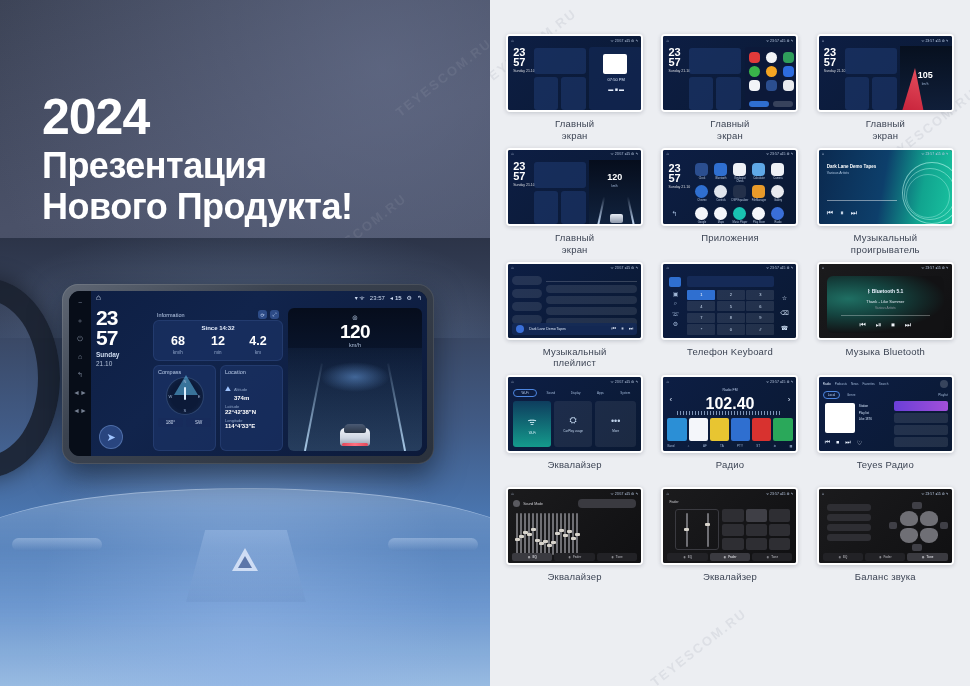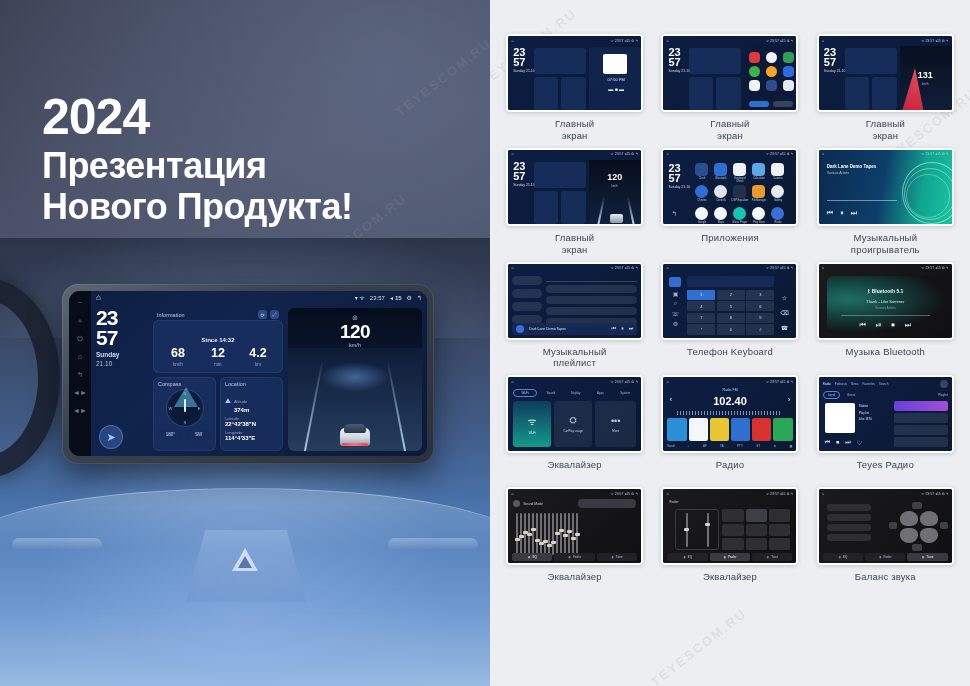--- a/index.html
+++ b/index.html
@@ -106,21 +106,21 @@
     background:rgba(70,110,190,.45); border:1px solid rgba(150,185,245,.35);
     display:flex; align-items:center; justify-content:center; color:#9fc4ff; font-size:11px;
   }
   .hu-col-mid { width:130px; display:flex; flex-direction:column; gap:4px; }
   .card { background:rgba(28,52,105,.62); border-radius:6px; border:1px solid rgba(110,150,220,.14); }
   .info-head { display:flex; align-items:center; padding:2px 4px 1px 4px; }
   .info-head .t { color:#b9cbe8; font-size:5.5px; flex:1; }
   .info-head .ic { width:9px; height:9px; border-radius:3px; background:rgba(70,110,185,.55);
                    margin-left:3px; display:flex;align-items:center;justify-content:center;
                    color:#c5d8f5; font-size:5px; }
-  .info-card { padding:16px 4px 5px 4px; }
+  .info-card { padding:4px 4px 5px 4px; }
   .since { text-align:center; color:#e6eefc; font-size:6px; font-weight:700; margin-bottom:4px; }
   .metrics { display:flex; }
   .metric { flex:1; text-align:center; }
   .metric .v { color:#fff; font-size:12.5px; font-weight:700; line-height:1; }
   .metric .u { color:#95abce; font-size:4.5px; margin-top:2px; }
   .mid-row { display:flex; gap:4px; flex:1; }
   .compass-card, .loc-card { flex:1; padding:3px 4px; position:relative; }
   .cc-t, .lc-t { color:#b9cbe8; font-size:5.5px; margin-bottom:2px; }
   .compass-dial {
     width:38px;height:38px;border-radius:50%;margin:1px auto 0 auto;position:relative;
@@ -421,21 +421,21 @@
           <div class="m mstatus">
               <span class="ml">⌂</span>
             <span class="mr">ᯤ 23:57 ◂15 ⚙ ↰</span>
             </div>
           <div class="mclk">23<br>57<small>Sunday 21.10</small></div>
           <div class="mcard" style="left:26px;top:12px;width:52px;height:26px;"></div>
           <div class="mcard" style="left:26px;top:41px;width:24px;height:33px;"></div>
           <div class="mcard" style="left:53px;top:41px;width:25px;height:33px;"></div>
           <div class="m" style="left:81px;top:10px;width:54px;height:66px;background:linear-gradient(180deg,#07101f,#101f3a);overflow:hidden;">
             <span style="position:absolute;left:2px;bottom:0;width:22px;height:44px;background:linear-gradient(20deg,#c7223a,#e6505f);clip-path:polygon(0 100%,60% 0,100% 100%);"></span>
-            <span style="position:absolute;left:18px;top:24px;color:#fff;font-size:9px;font-weight:700;">131</span>
+            <span style="position:absolute;left:18px;top:24px;color:#fff;font-size:9px;font-weight:700;">105</span>
             <span style="position:absolute;left:22px;top:36px;color:#9fb6d6;font-size:3px;">km/h</span>
           </div>
         </div>
         <div class="cap">Главный<br>экран</div>
       </div>
 
       <div class="cell">
         <div class="thumb">
           <div class="mini-dark"></div>
           <div class="m mstatus">
@@ -687,21 +687,21 @@
       <div class="cell">
         <div class="thumb">
           <div class="mini-dark"></div>
           <div class="m mstatus">
               <span class="ml">⌂</span>
             <span class="mr">ᯤ 23:57 ◂15 ⚙ ↰</span>
             </div>
           <div class="m" style="left:0;right:0;top:11px;text-align:center;color:#b9cbe8;font-size:3.5px;">Radio FM</div>
           <div class="m" style="left:6px;top:18px;color:#dce8fb;font-size:8px;">‹</div>
           <div class="m" style="right:6px;top:18px;color:#dce8fb;font-size:8px;">›</div>
-          <div class="m" style="left:0;right:0;top:18px;text-align:center;color:#fff;font-size:11px;font-weight:700;">102.40</div>
+          <div class="m" style="left:0;right:0;top:18px;text-align:center;color:#fff;font-size:16px;font-weight:700;">102.40</div>
           <div class="m" style="left:14px;right:14px;top:34px;height:4px;background:repeating-linear-gradient(90deg,#7e95b8 0 1px,transparent 1px 3px);"></div>
           <div class="m" style="left:4px;top:41px;right:4px;display:flex;gap:2px;">
             <span style="flex:1;height:23px;border-radius:2px;background:#2b8fd6"></span>
             <span style="flex:1;height:23px;border-radius:2px;background:#f4f6fa"></span>
             <span style="flex:1;height:23px;border-radius:2px;background:#e8c531"></span>
             <span style="flex:1;height:23px;border-radius:2px;background:#2f6fd0"></span>
             <span style="flex:1;height:23px;border-radius:2px;background:#d8322f"></span>
             <span style="flex:1;height:23px;border-radius:2px;background:#2aa85a"></span>
           </div>
           <div class="m" style="left:4px;right:4px;bottom:2px;height:7px;display:flex;justify-content:space-between;align-items:center;color:#9fb6d6;font-size:3px;">

